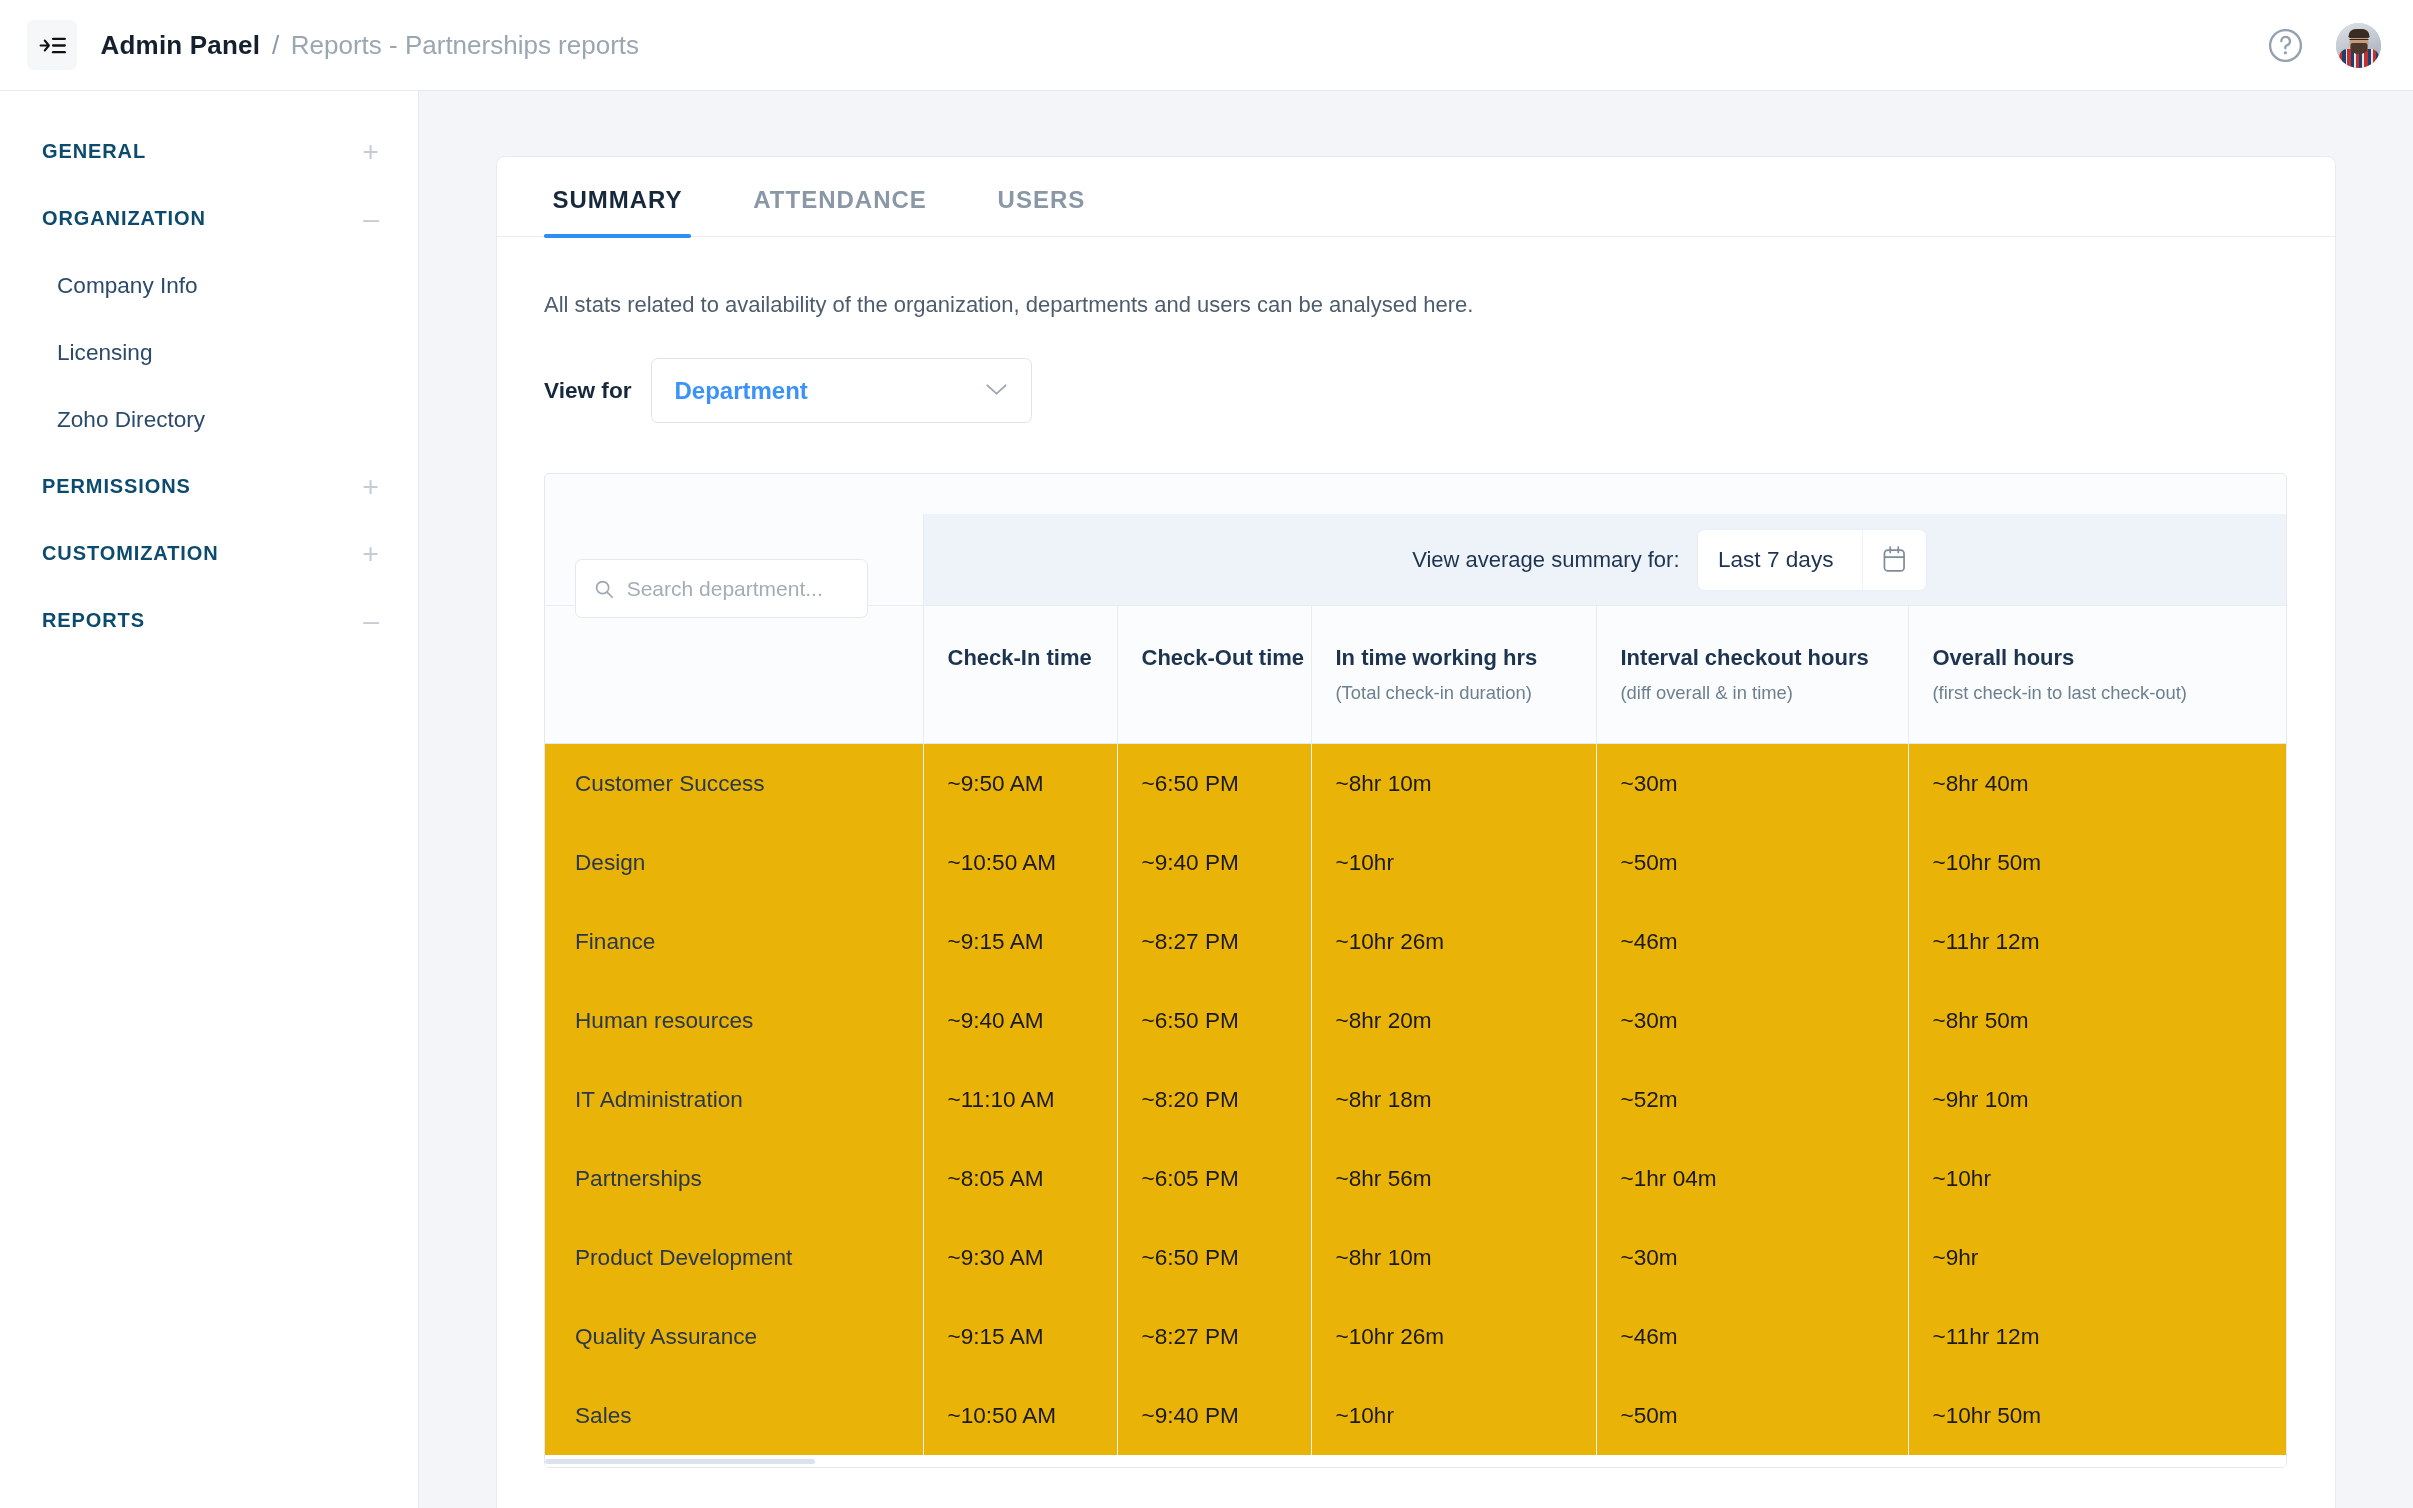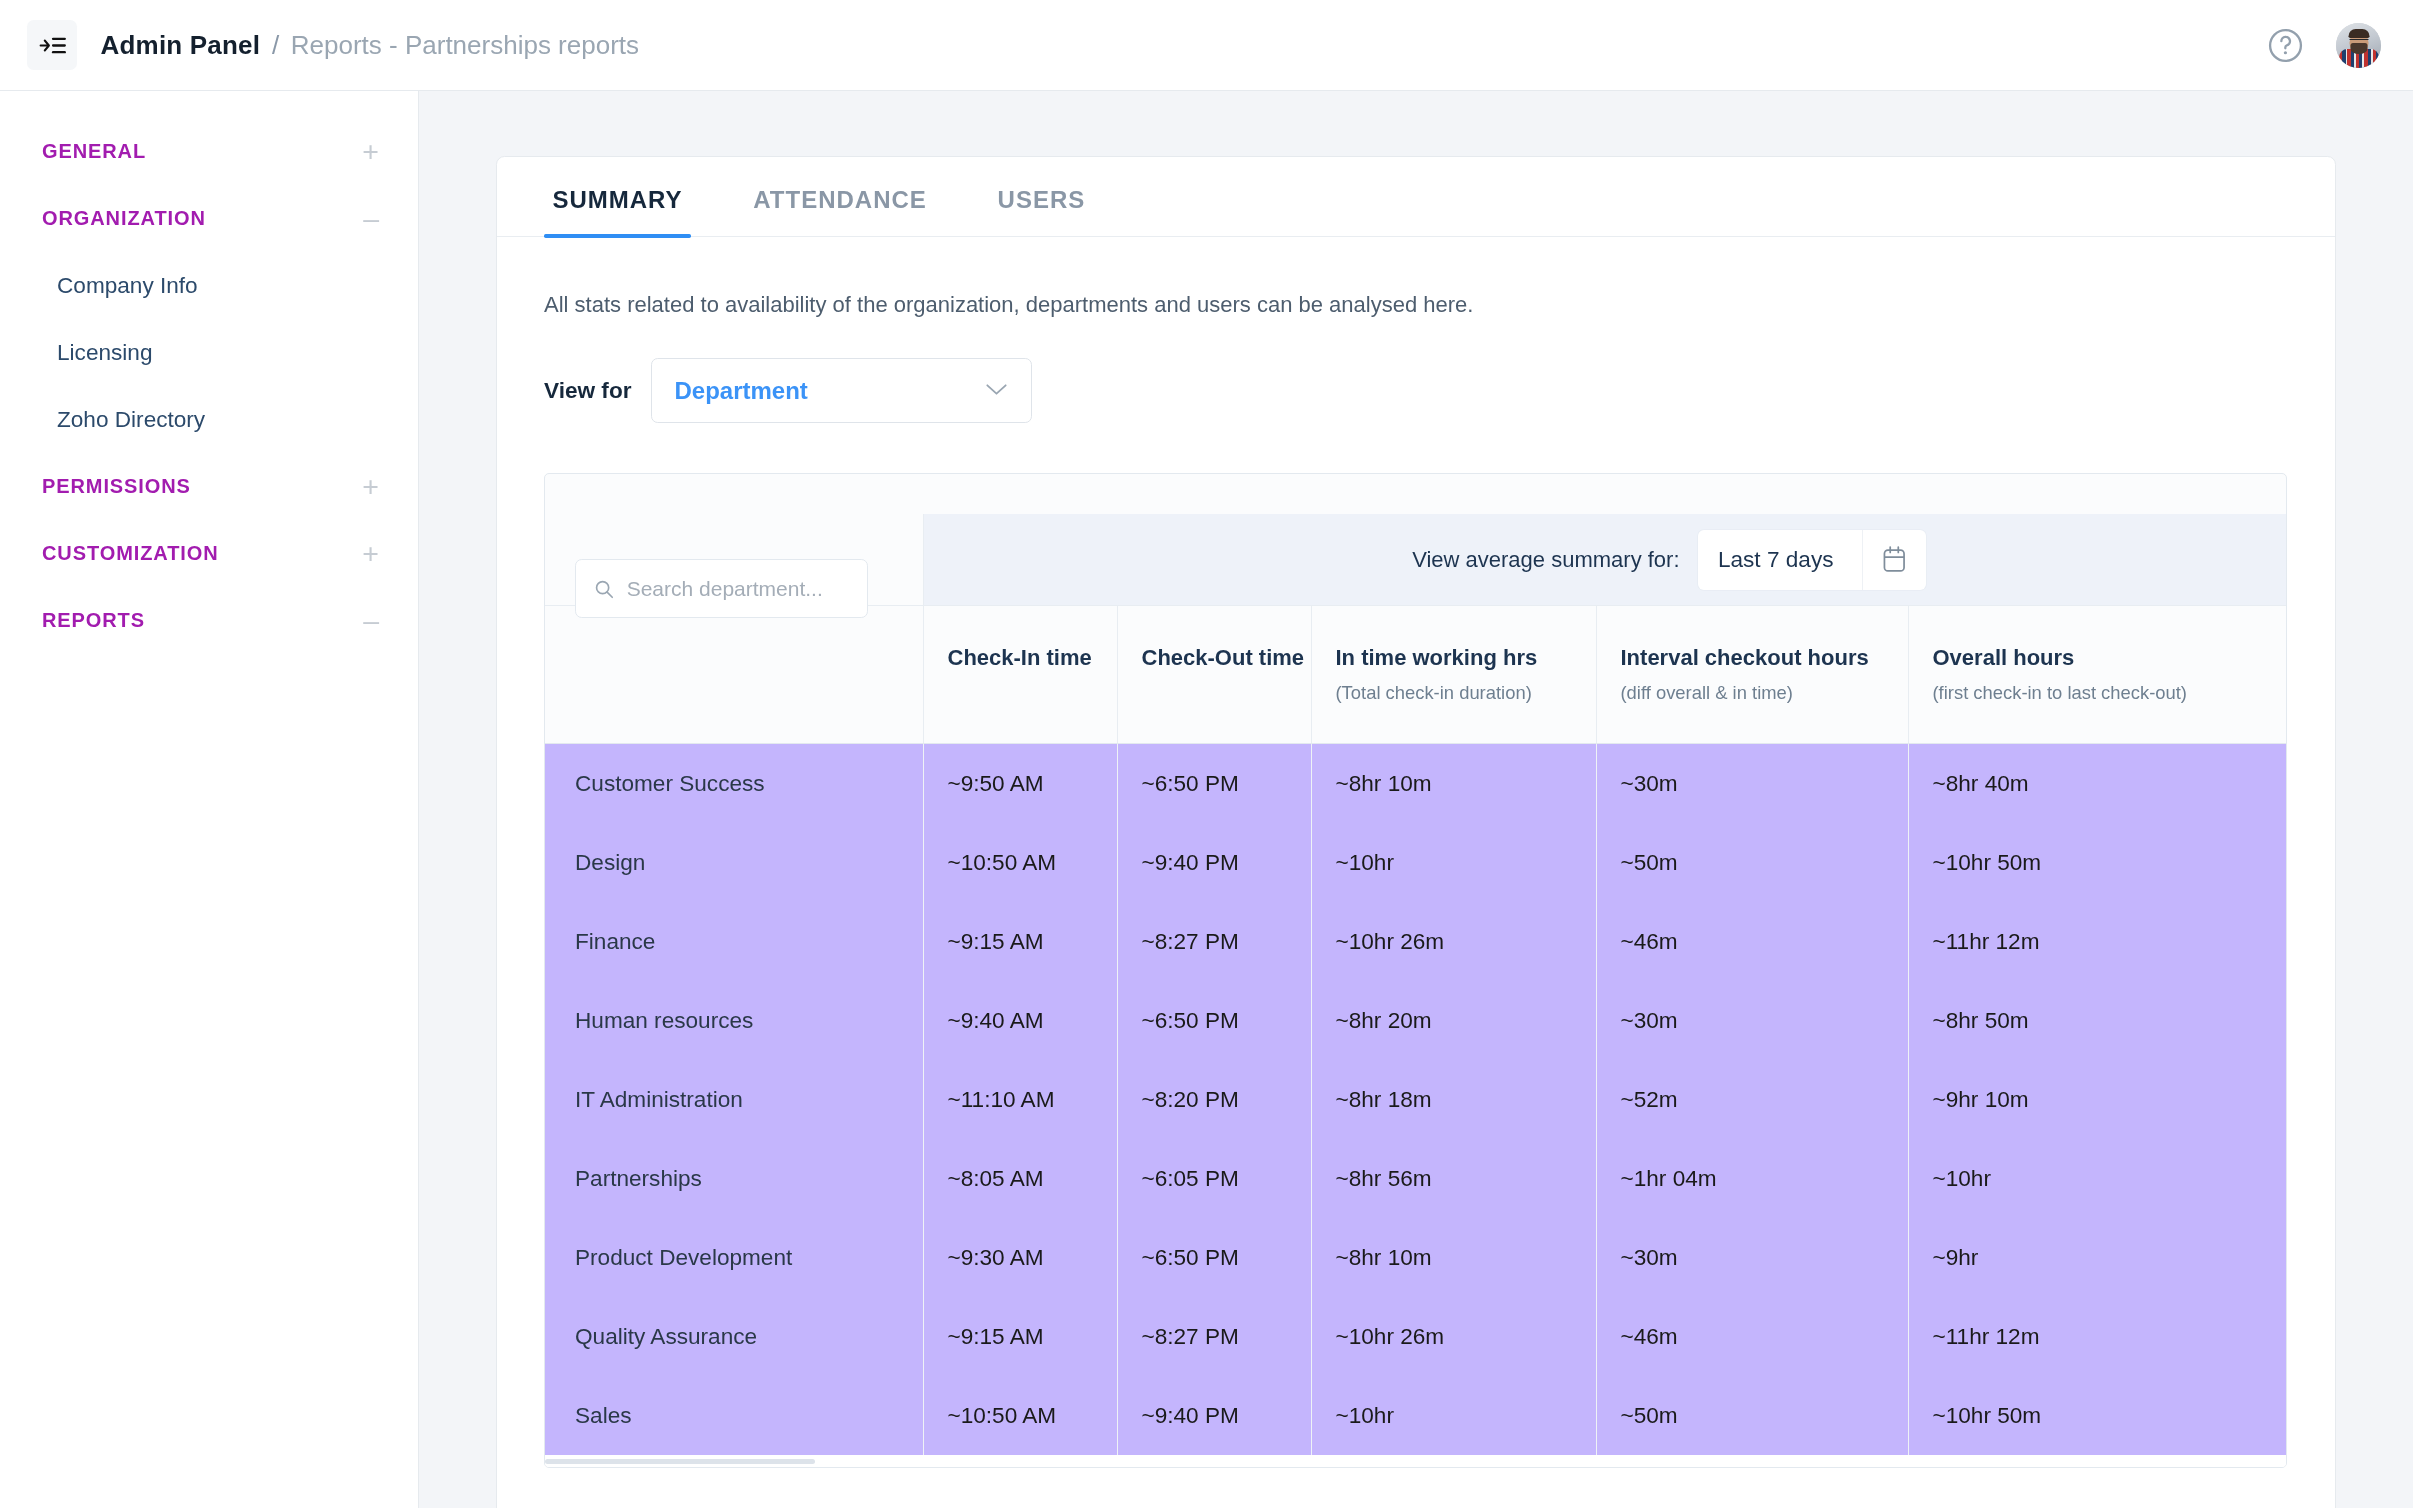--- a/index.html
+++ b/index.html
@@ -63,21 +63,21 @@
     padding-top: 27px;
   }
   .nav-section {
     height: 67px;
     display: flex; align-items: center;
     padding: 0 39px 0 42px;
     cursor: pointer;
   }
   .nav-section .label {
     font-size: 20px; font-weight: 700;
-    color: #a21caf; letter-spacing: 0.9px;
+    color: #0c4a6e; letter-spacing: 0.9px;
   }
   .nav-section .toggle {
     margin-left: auto;
     color: #c6ccd3; font-size: 28.5px; line-height: 1;
     font-weight: 300; user-select: none;
   }
   .nav-item {
     height: 67px;
     display: flex; align-items: center;
     padding-left: 57px;
@@ -232,21 +232,21 @@
   .th .t1 { font-size: 22px; font-weight: 700; color: #1d3450; line-height: 1.38; }
   .th .t2 { font-size: 18.4px; color: #6e7f90; margin-top: 8.4px; }
 
   .col-1 { width: 379px; }
   .col-2 { width: 194px; }
   .col-3 { width: 194px; }
   .col-4 { width: 285px; }
   .col-5 { width: 312px; }
   .col-6 { width: 375px; }
 
-  .tbody { background: #c4b5fd; }
+  .tbody { background: #eab308; }
   .trow {
     display: flex;
     height: 79px;
     align-items: center;
   }
   .td {
     height: 79px;
     display: flex; align-items: center;
     padding-left: 23.5px;
     font-size: 22.6px; color: #1a1a1a;

